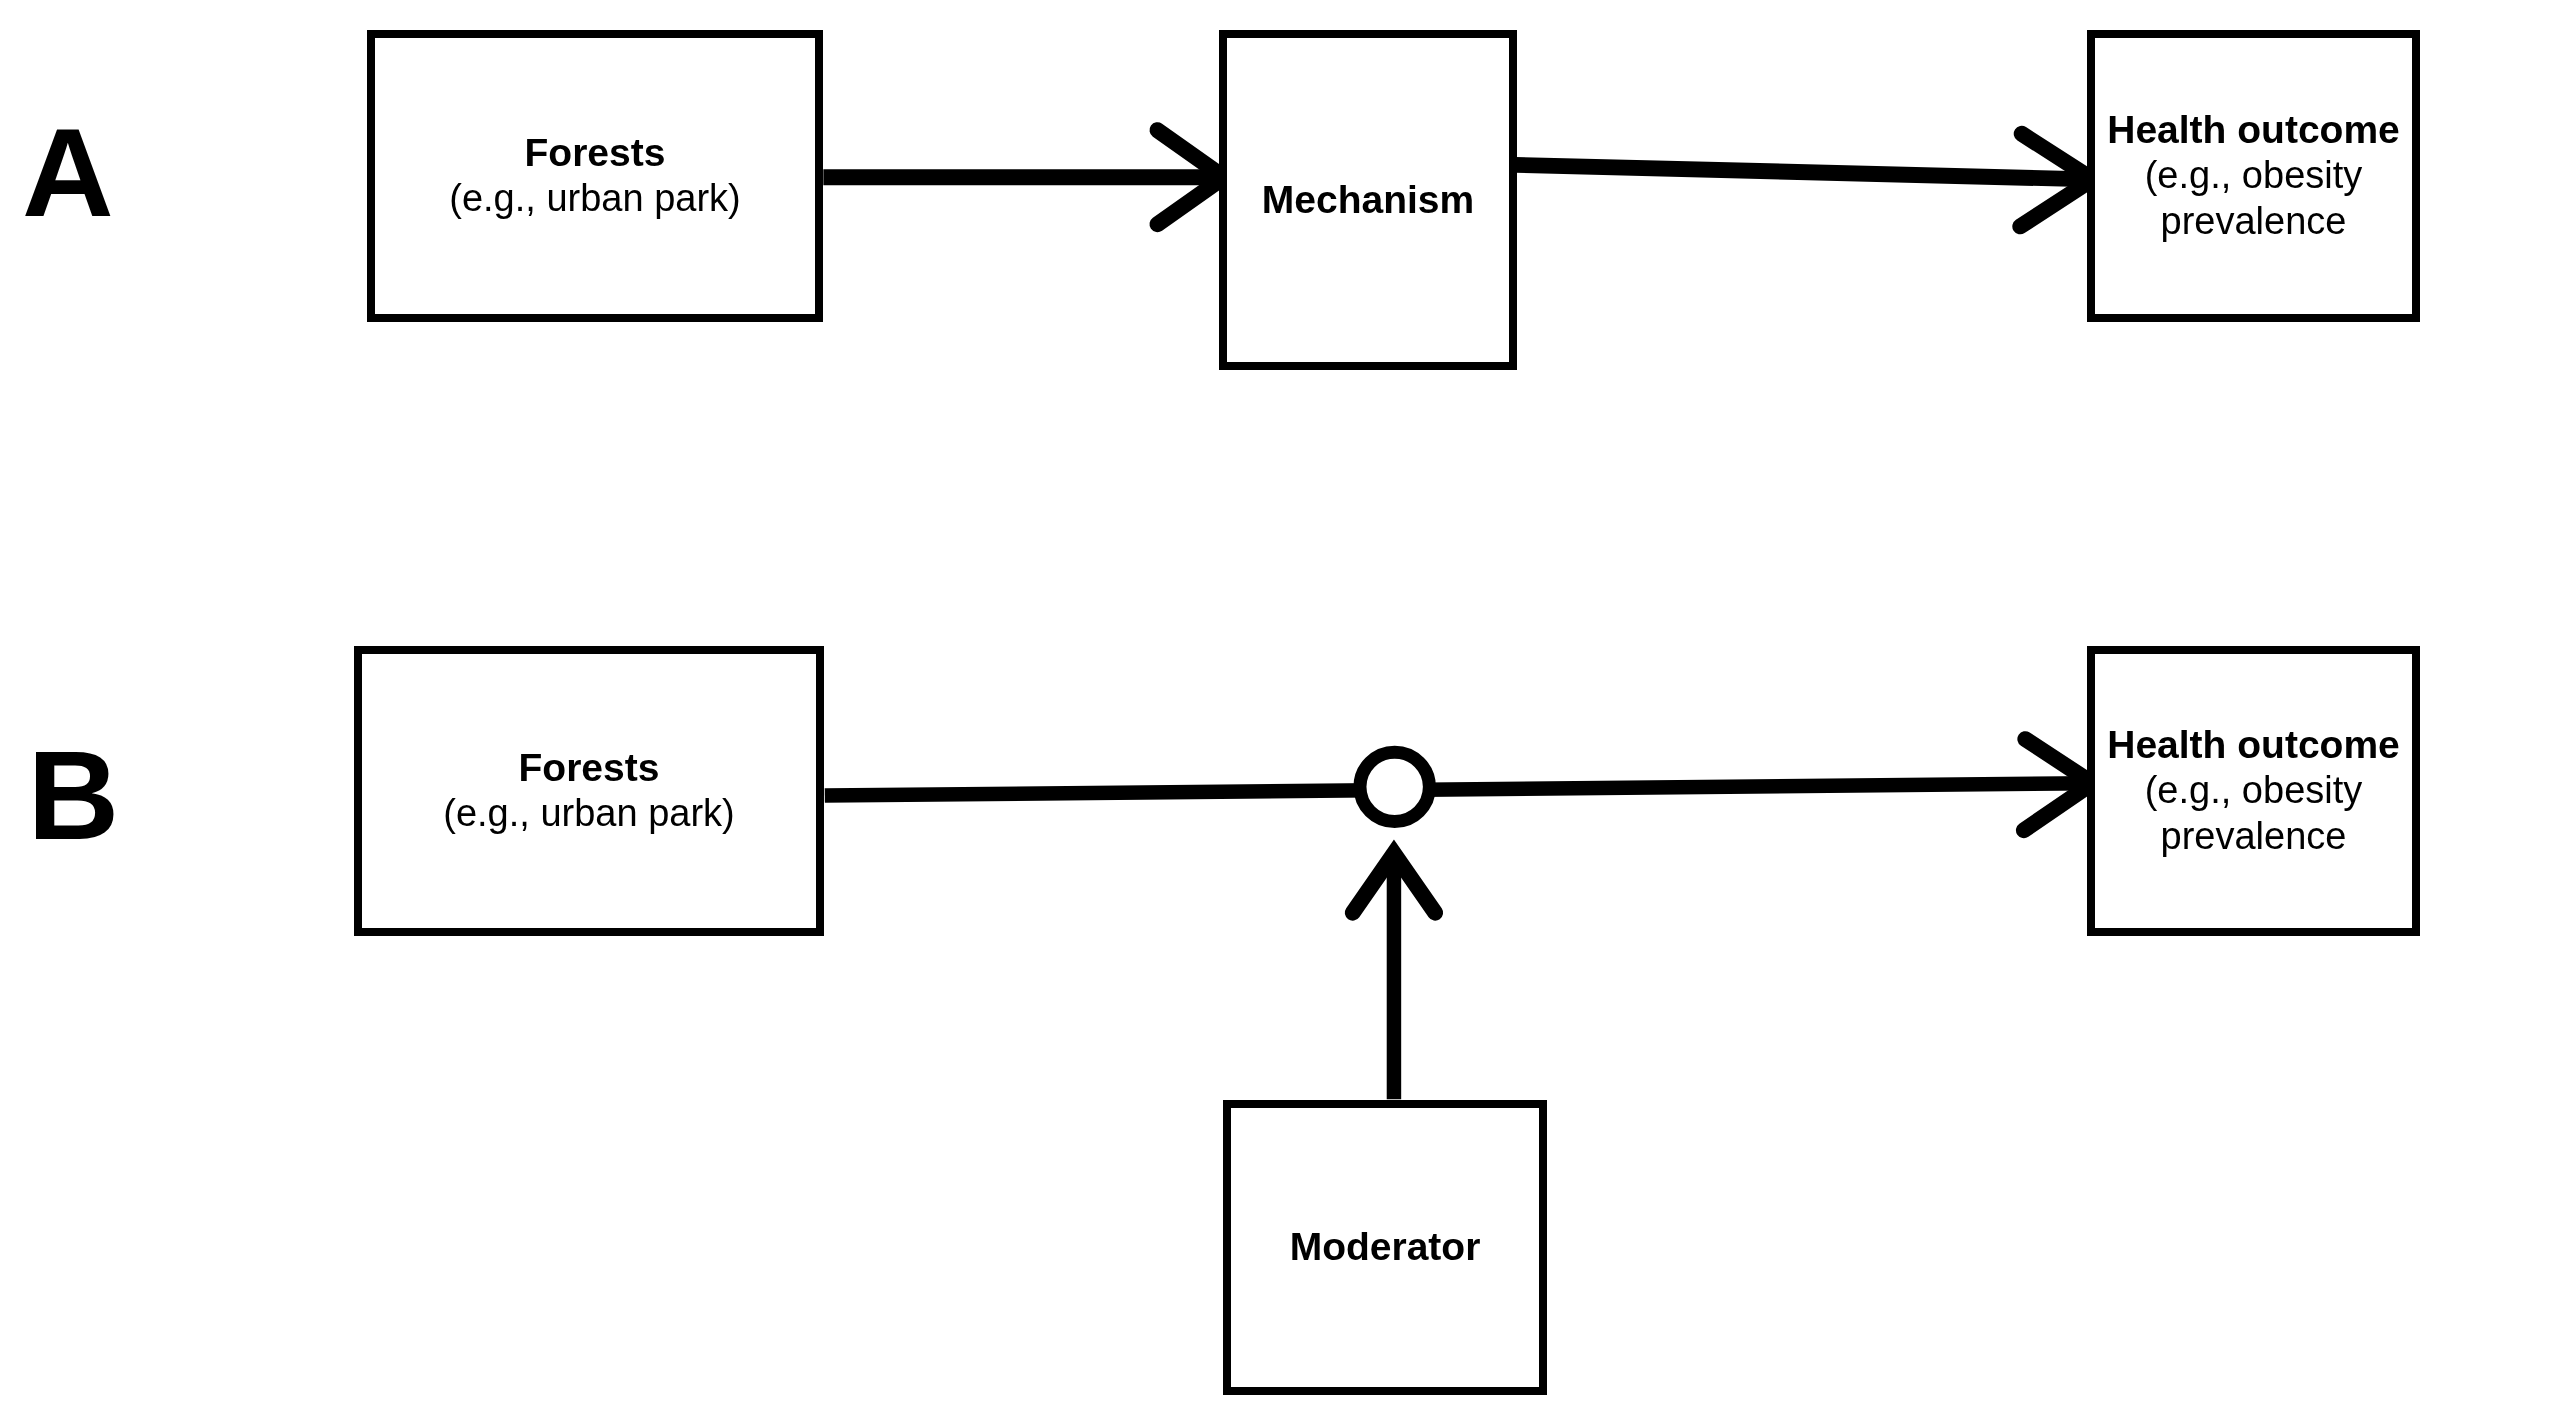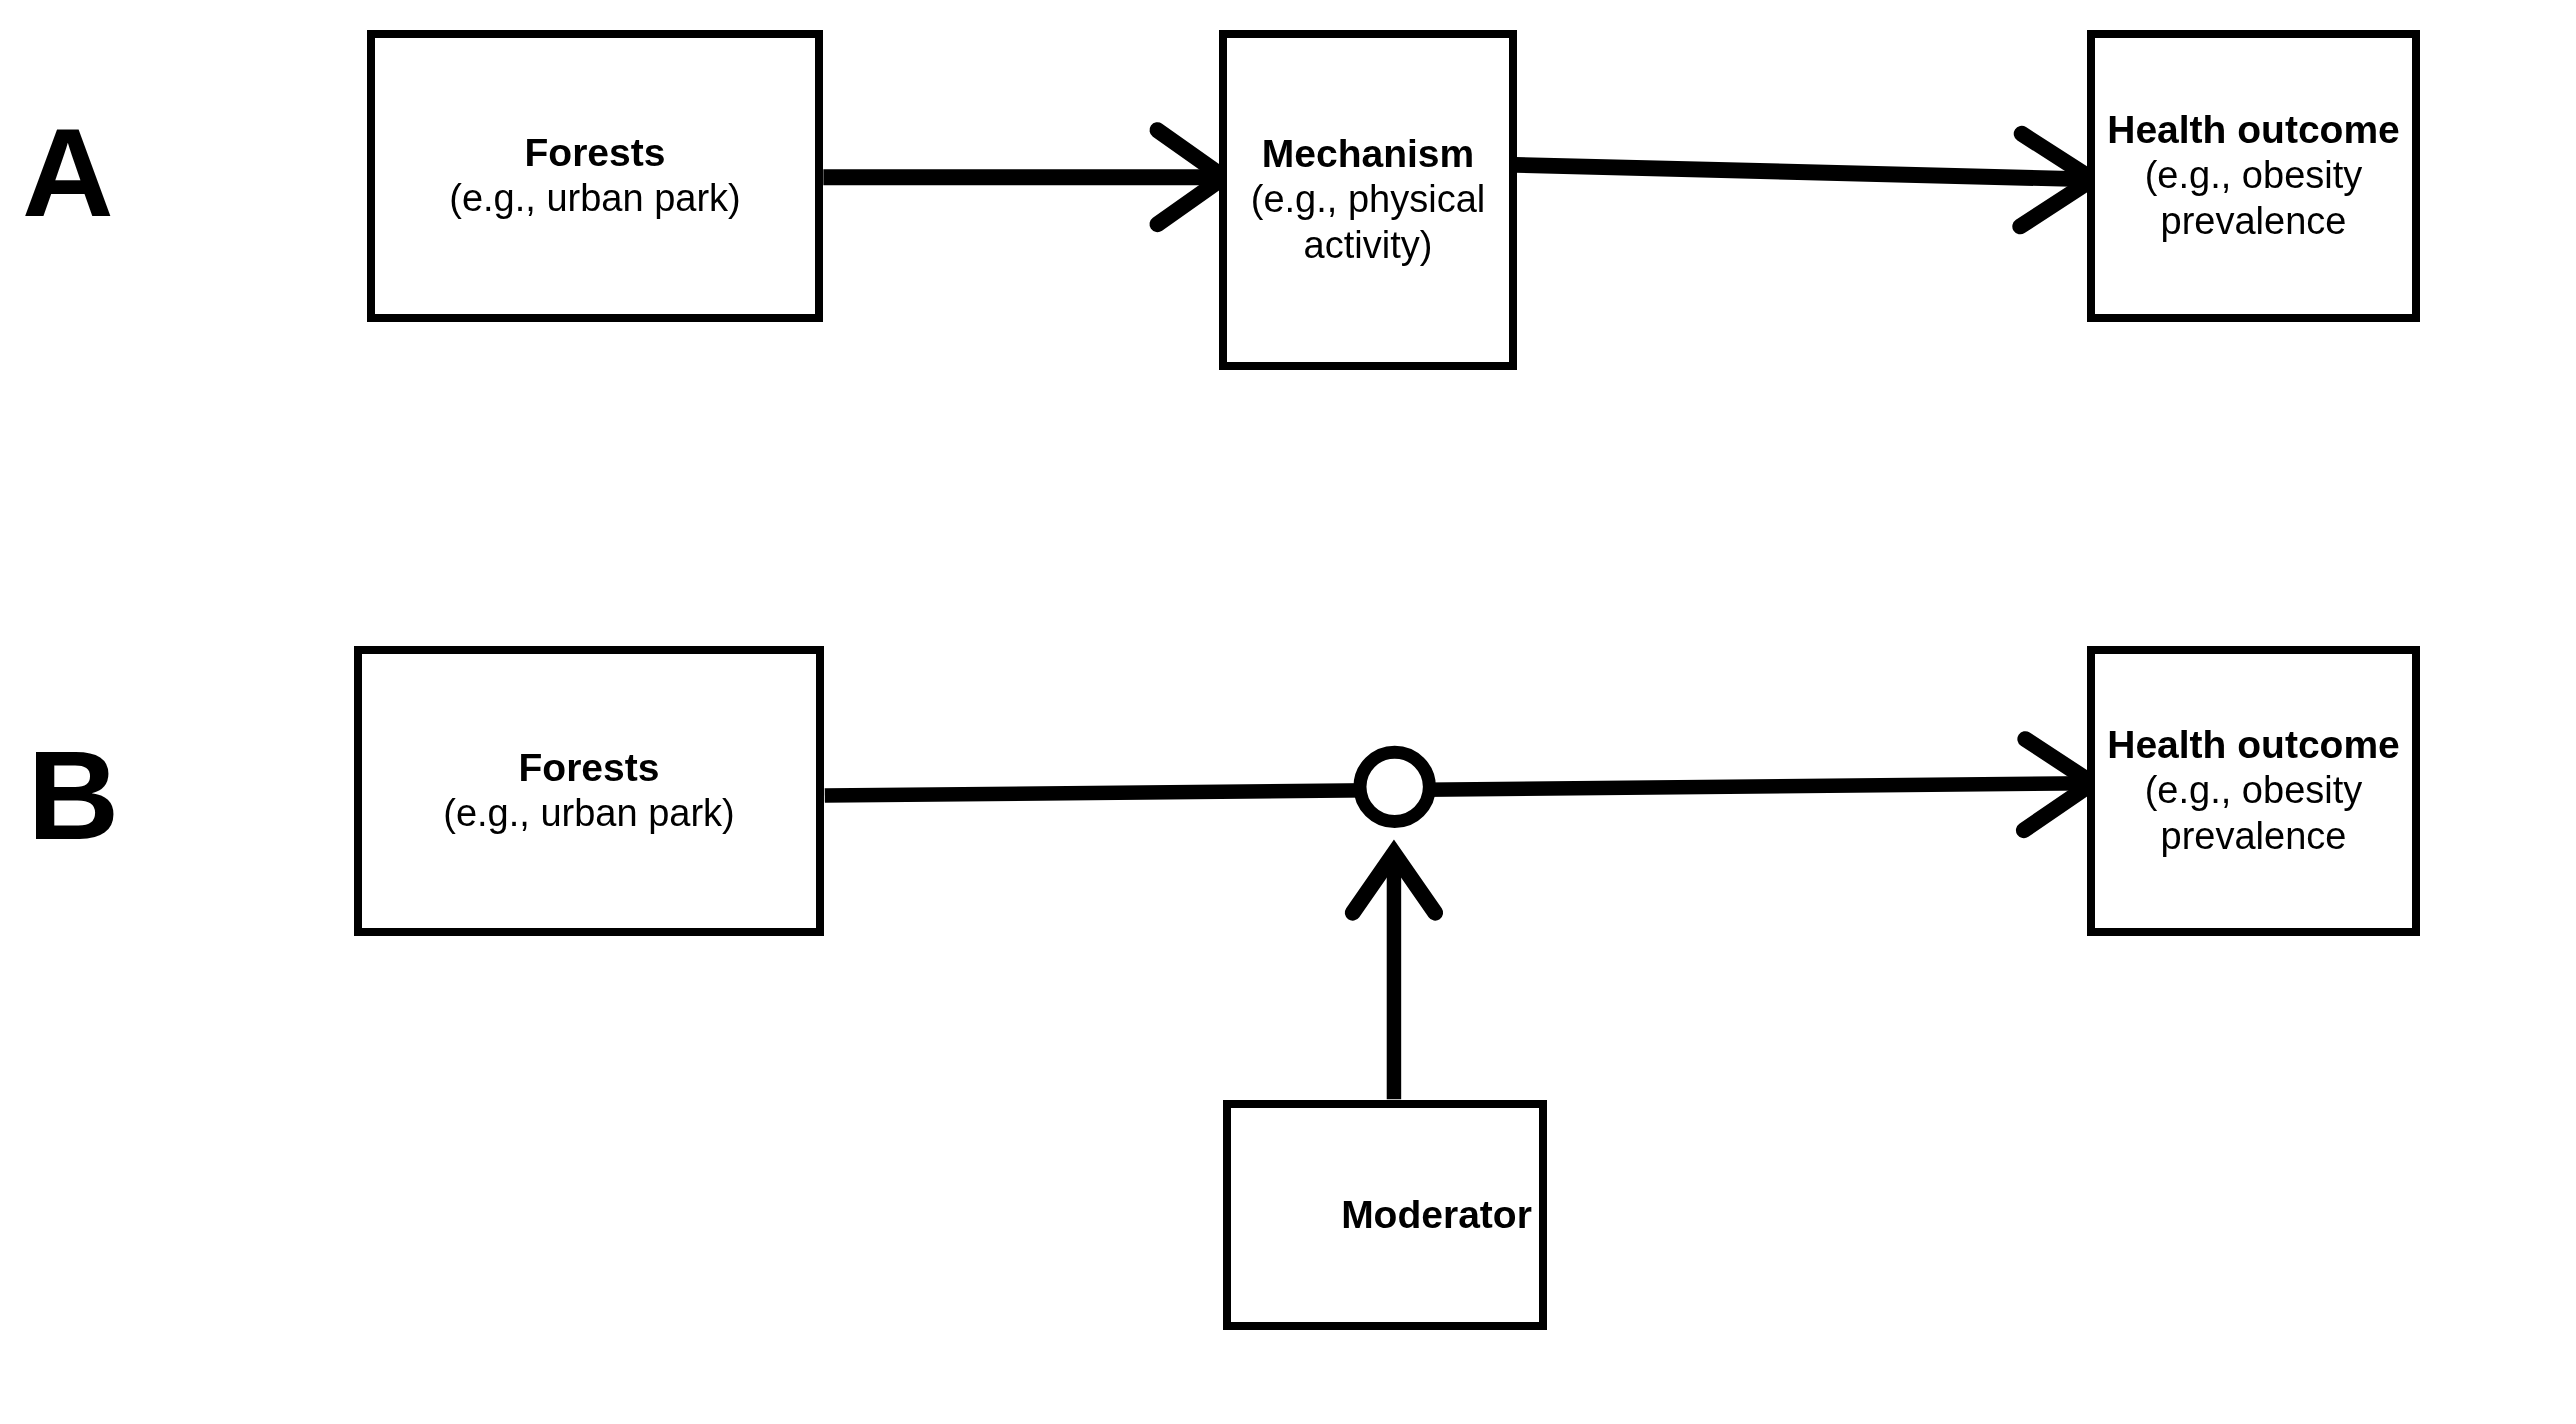--- a/index.html
+++ b/index.html
@@ -121,44 +121,40 @@
 
   <div class="node-box" style="left:367px; top:30px; width:456px; height:292px;">
     <div class="node-title">Forests</div>
     <div class="node-sub">
       <span class="subline">(e.g., urban park)</span>
     </div>
   </div>
 
   <div class="node-box" style="left:1219px; top:30px; width:298px; height:340px;">
     <div class="node-title">Mechanism</div>
-    <div class="node-sub">
-      <span class="subline">(e.g., physical</span>
-      <span class="subline">activity)</span>
-    </div>
   </div>
 
   <div class="node-box" style="left:2087px; top:30px; width:333px; height:292px;">
     <div class="node-title">Health outcome</div>
     <div class="node-sub">
       <span class="subline">(e.g., obesity</span>
       <span class="subline">prevalence</span>
     </div>
   </div>
 
   <div class="panel-letter" style="left:27.5px; top:732px;">B</div>
 
   <div class="node-box" style="left:354px; top:646px; width:470px; height:290px;">
     <div class="node-title">Forests</div>
     <div class="node-sub">
       <span class="subline">(e.g., urban park)</span>
     </div>
   </div>
 
-  <div class="node-box" style="left:1223px; top:1100px; width:324px; height:230px;align-items:flex-end;">
+  <div class="node-box" style="left:1223px; top:1100px; width:324px; height:295px;">
     <div class="node-title">Moderator</div>
   </div>
 
   <div class="node-box" style="left:2087px; top:646px; width:333px; height:290px;">
     <div class="node-title">Health outcome</div>
     <div class="node-sub">
       <span class="subline">(e.g., obesity</span>
       <span class="subline">prevalence</span>
     </div>
   </div>

